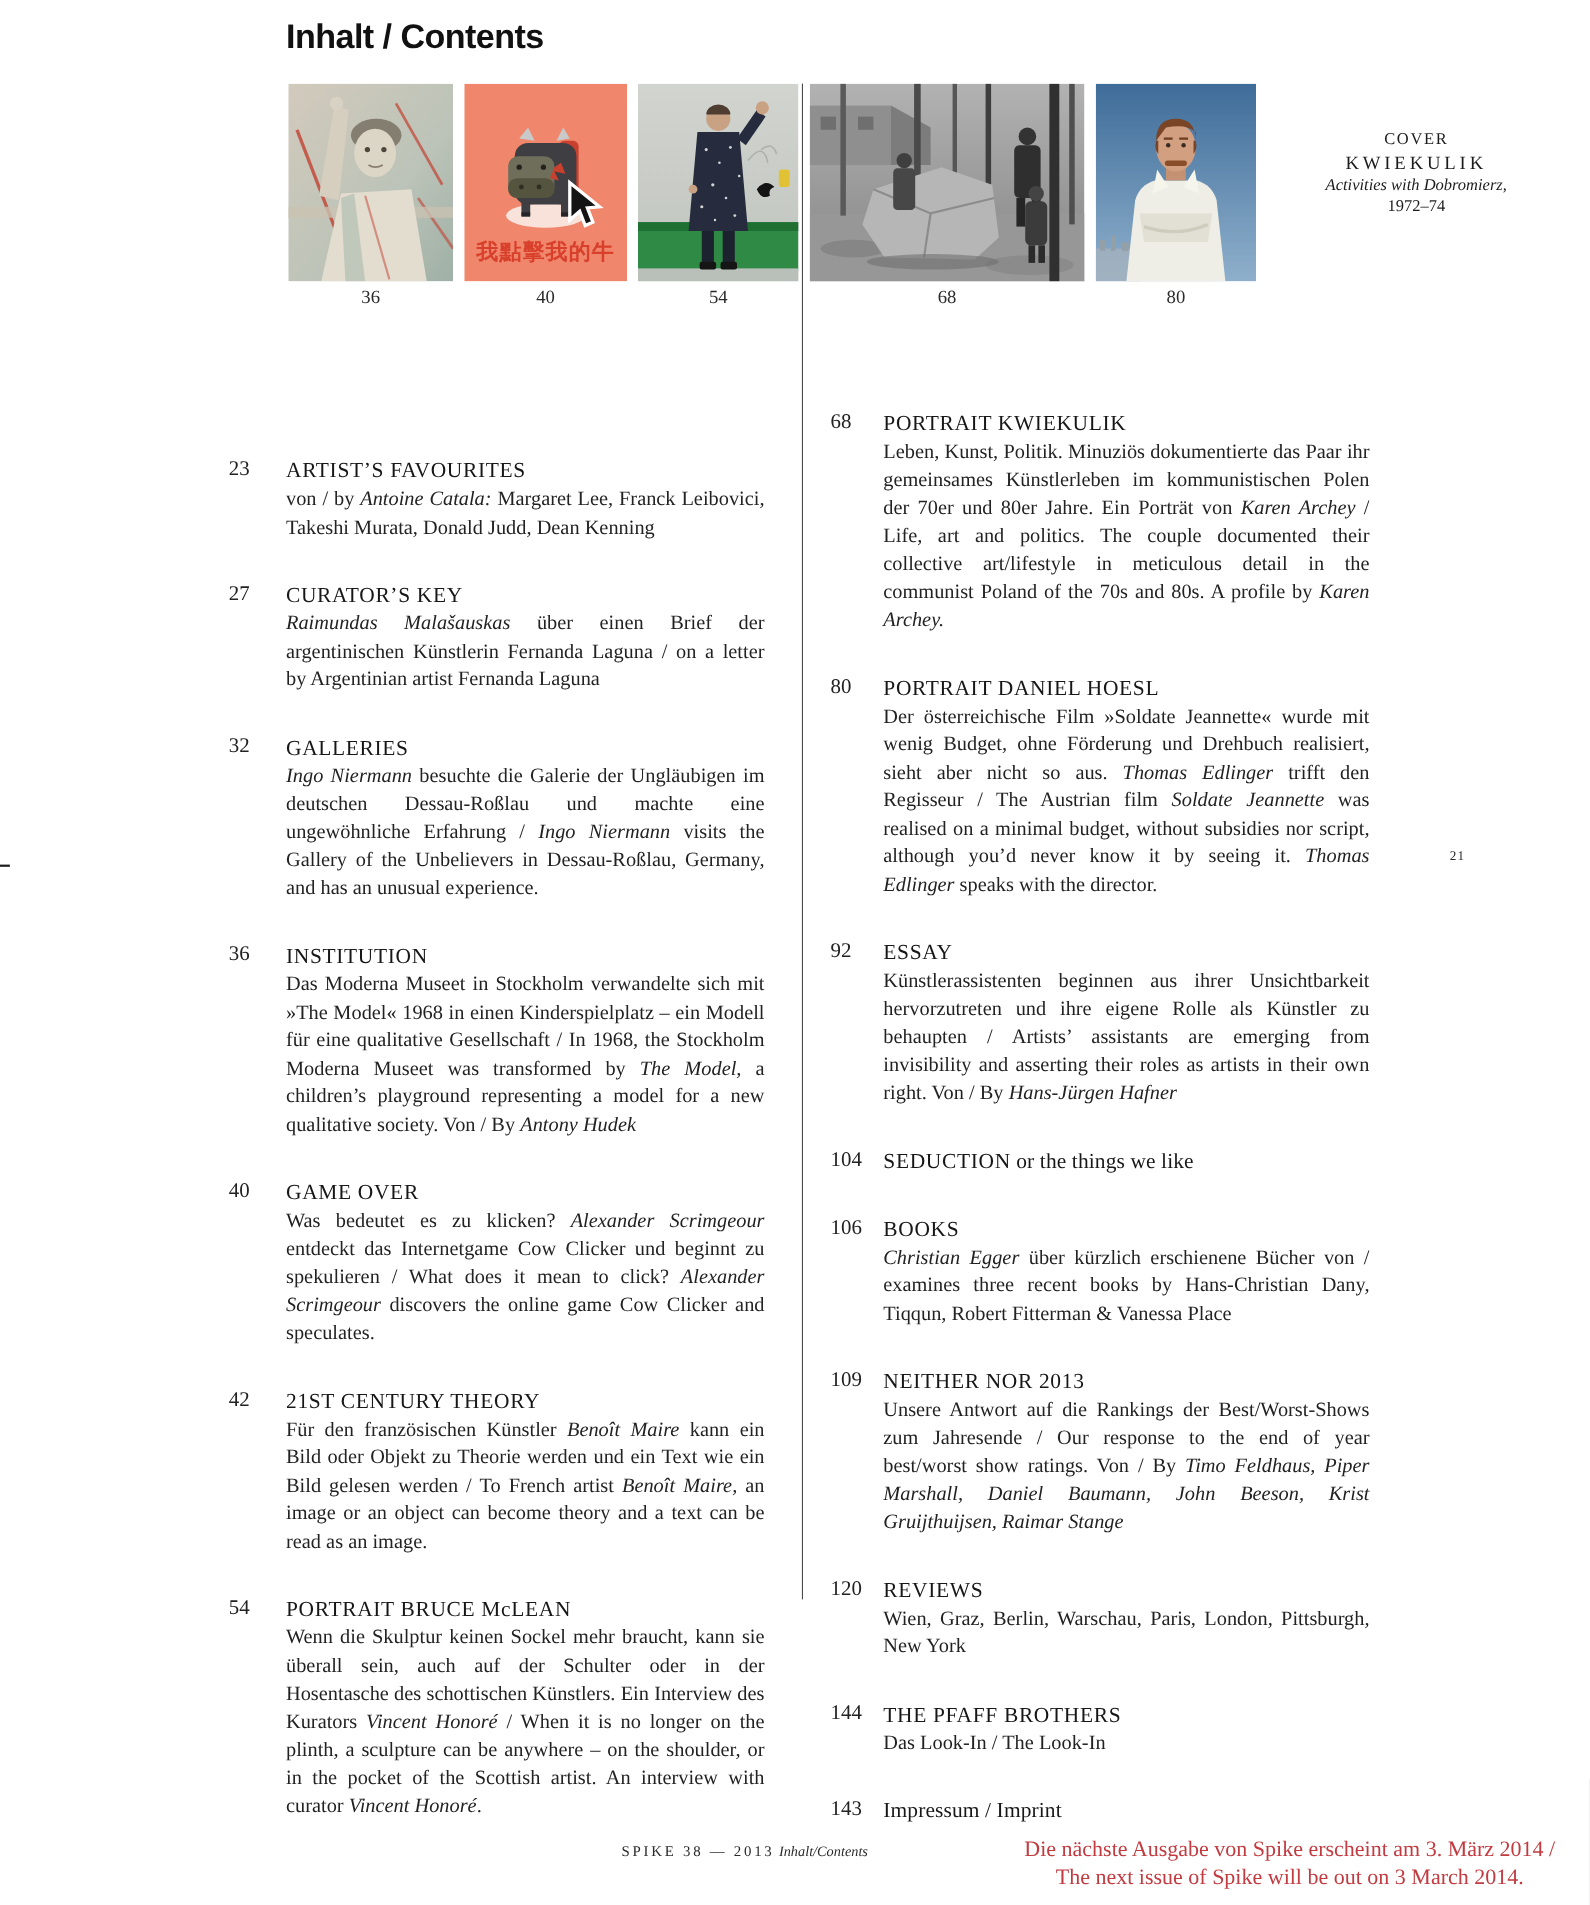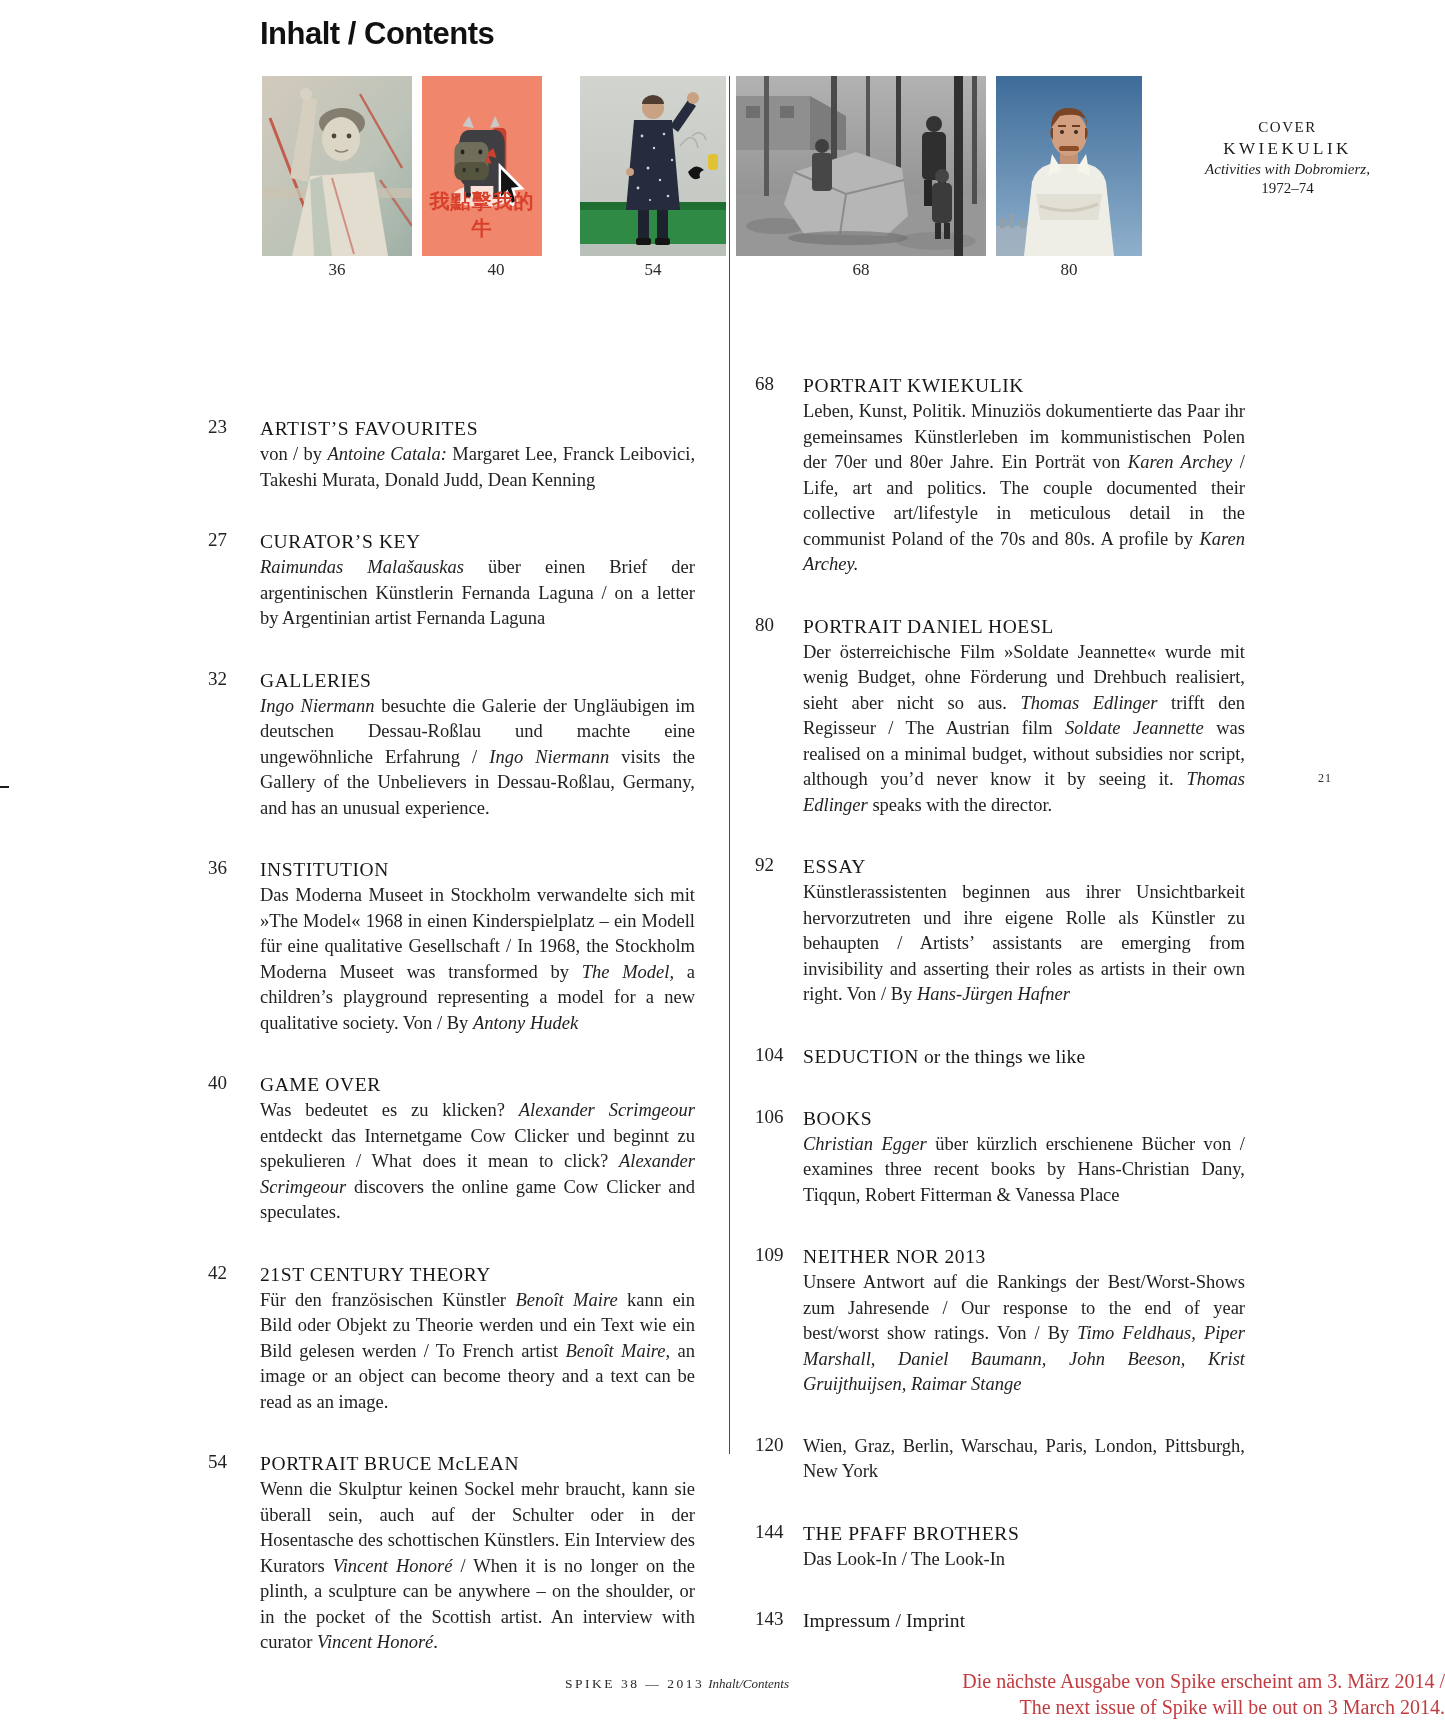--- a/index.html
+++ b/index.html
@@ -11,21 +11,21 @@
   
   .page-title{
     position:absolute;left:260px;top:16px;width:800px;text-align:left;
     font-family:"Liberation Sans","DejaVu Sans",sans-serif;
     font-weight:bold;font-size:31px;letter-spacing:-0.5px;color:#111;
   }
   
   .thumb{position:absolute;top:76px;height:180px;overflow:hidden;}
   .thumb svg{display:block;width:100%;height:100%;}
   #thumb-36{left:262px;width:150px;}
-  #thumb-40{left:422px;width:120px;}
+  #thumb-40{left:422px;width:148px;}
   #thumb-54{left:580px;width:146px;}
   #thumb-68{left:736px;width:250px;}
   #thumb-80{left:996px;width:146px;}
   .thumb-num{
     position:absolute;top:260px;width:60px;margin-left:-30px;text-align:center;
     font-size:17px;color:#2a2a2a;
   }
   #num-36{left:337px;} #num-40{left:496px;} #num-54{left:653px;}
   #num-68{left:861px;} #num-80{left:1069px;}
   .cjk-caption{
@@ -53,21 +53,21 @@
   .num{position:absolute;left:0;top:0;font-size:19px;color:#222;}
   .etitle{font-size:19.5px;letter-spacing:0.6px;line-height:26px;color:#171717;}
   .etitle .suffix{letter-spacing:0.1px;}
   .entry.plain .etitle{letter-spacing:0.1px;}
   .ebody{font-size:18.5px;line-height:25.5px;text-align:justify;color:#222;}
   .ebody em{font-style:italic;}
   
   .footer-imprint{position:absolute;left:565px;top:1674px;width:260px;white-space:nowrap;}
   .footer-imprint .mag{font-size:13.5px;letter-spacing:2.5px;color:#2a2a2a;}
   .footer-imprint .sec{font-size:13px;font-style:italic;color:#2a2a2a;}
-  .footer-notice{position:absolute;left:900px;top:1668px;width:545px;text-align:right;line-height:26px;font-size:20px;}
+  .footer-notice{position:absolute;left:900px;top:1668px;width:545px;text-align:center;line-height:26px;font-size:20px;}
 </style>
 </head>
 <body>
 
 <div id="page">
 
   <div class="page-title">Inhalt / Contents</div>
 
   <figure class="thumb" id="thumb-36" style="margin:0;">
     <svg viewBox="0 0 150 180" preserveAspectRatio="none">
@@ -308,20 +308,21 @@
         <div class="etitle"><span>BOOKS</span></div>
         <div class="ebody"><em>Christian Egger</em><span> über kürzlich erschienene Bücher von / examines three recent books by Hans-Christian Dany, Tiqqun, Robert Fitterman &amp; Vanessa Place</span></div>
       </div>
       <div class="entry">
         <div class="num">109</div>
         <div class="etitle"><span>NEITHER NOR 2013</span></div>
         <div class="ebody"><span>Unsere Antwort auf die Rankings der Best/Worst-Shows zum Jahresende / Our response to the end of year best/worst show ratings. Von / By </span><em>Timo Feldhaus, Piper Marshall, Daniel Baumann, John Beeson, Krist Gruijthuijsen, Raimar Stange</em></div>
       </div>
       <div class="entry">
         <div class="num">120</div>
+        <div class="etitle"><span>REVIEWS</span></div>
         <div class="ebody"><span>Wien, Graz, Berlin, Warschau, Paris, London, Pittsburgh, New York</span></div>
       </div>
       <div class="entry">
         <div class="num">144</div>
         <div class="etitle"><span>THE PFAFF BROTHERS</span></div>
         <div class="ebody"><span>Das Look-In / The Look-In</span></div>
       </div>
       <div class="entry plain">
         <div class="num">143</div>
         <div class="etitle"><span>Impressum / Imprint</span></div>

